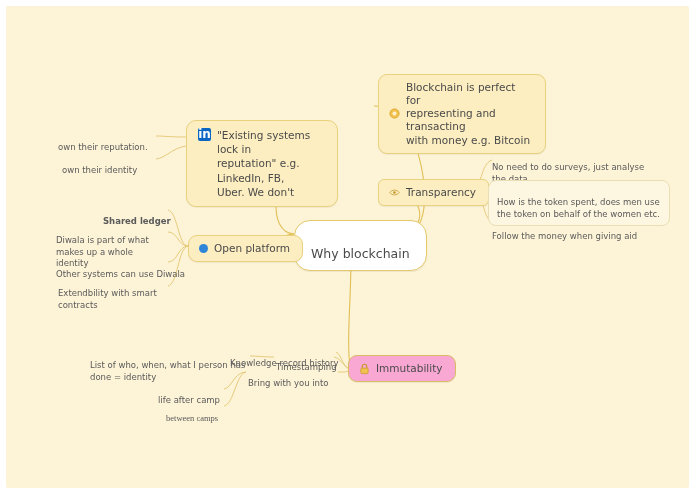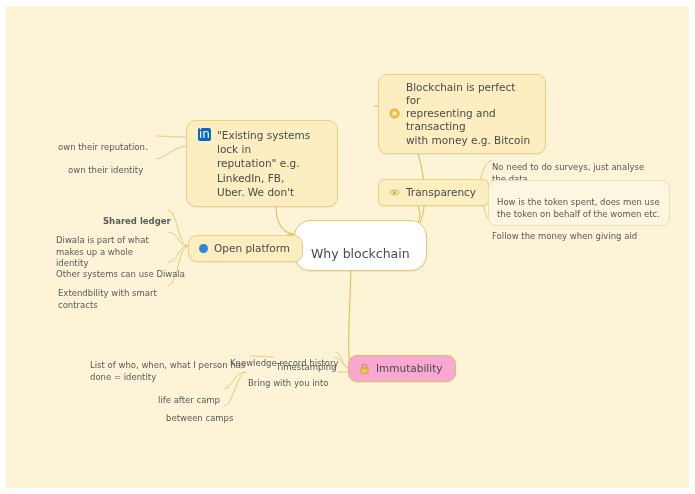--- a/index.html
+++ b/index.html
@@ -107,21 +107,21 @@
     justify-content: center;
     flex: 0 0 auto;
   }
   .icon-linkedin {
     width: 13px;
     height: 13px;
     background: #0a66c2;
     border-radius: 2px;
     color: #ffffff;
     font-size: 12px;
-    font-weight: normal;
+    font-weight: bold;
     font-family: "DejaVu Sans", sans-serif;
     line-height: 13px;
     text-align: center;
   }
   .icon-dot-blue {
     width: 9px;
     height: 9px;
     border-radius: 50%;
     background: #2f86d8;
   }
@@ -202,21 +202,21 @@
     <div class="node primary quote" style="left:180px; top:114px; max-width:152px;">
       <span class="icon icon-linkedin">in</span>
       <span class="quote-text">"Existing systems lock in
 reputation" e.g. LinkedIn, FB,
 Uber. We don't</span>
     </div>
 
     <div class="node leaf plain" style="left:50px; top:122px;">
       <span>own their reputation.</span>
     </div>
-    <div class="node leaf plain" style="left:60px; top:145px;">
+    <div class="node leaf plain" style="left:54px; top:145px;">
       <span>own their identity</span>
     </div>
 
     <div class="node primary" style="left:372px; top:173px;border-radius:6px;">
       <span class="icon icon-eye">
         <svg viewBox="0 0 14 10" width="12" height="9">
           <path d="M1 5 C3.5 1, 10.5 1, 13 5 C10.5 9, 3.5 9, 1 5 Z" fill="none" stroke="#c49a33" stroke-width="1"></path>
           <circle cx="7" cy="5" r="1.7" fill="#c49a33"></circle>
         </svg>
       </span>
@@ -274,18 +274,18 @@
     <div class="node leaf plain" style="left:82px; top:340px; width:162px;">
       <span>List of who, when, what I person has
 done = identity</span>
     </div>
     <div class="node leaf plain" style="left:240px; top:358px;">
       <span>Bring with you into</span>
     </div>
     <div class="node leaf plain" style="left:150px; top:375px;">
       <span>life after camp</span>
     </div>
-    <div class="node leaf plain" style="left:158px; top:393px;">
+    <div class="node leaf plain" style="left:158px; top:393px;font-family:Liberation Serif, serif;">
       <span>between camps</span>
     </div>
 
   </div>
 </div>
 
 </body></html>

